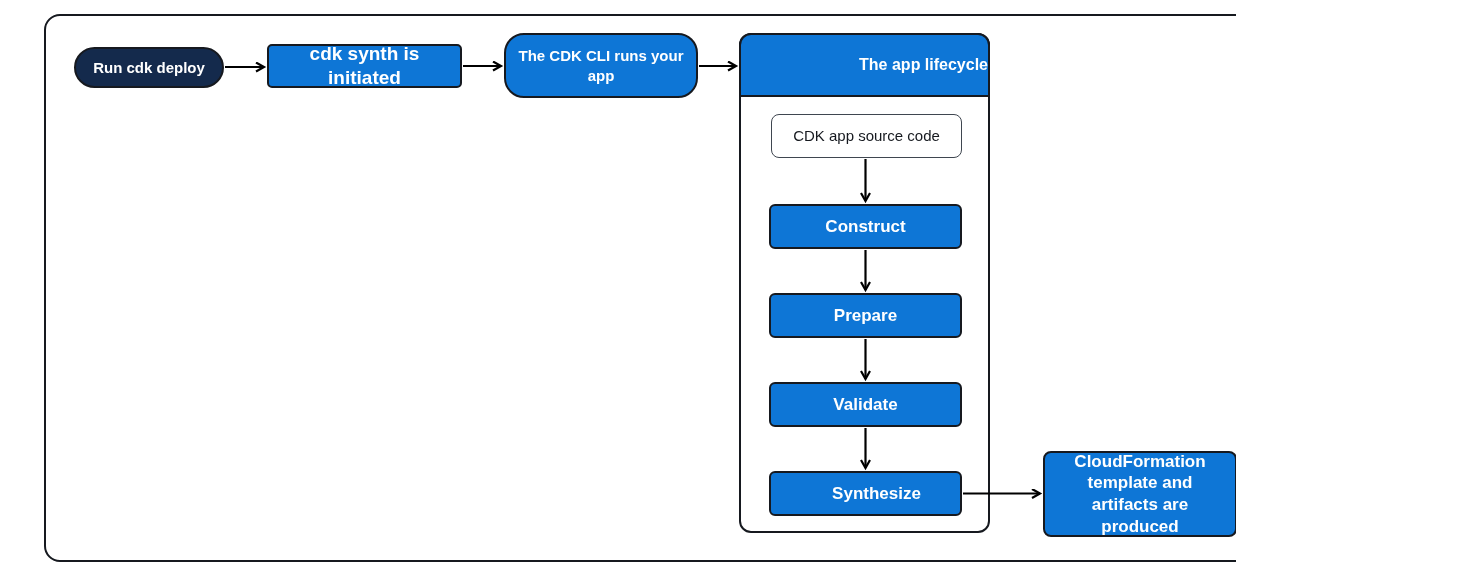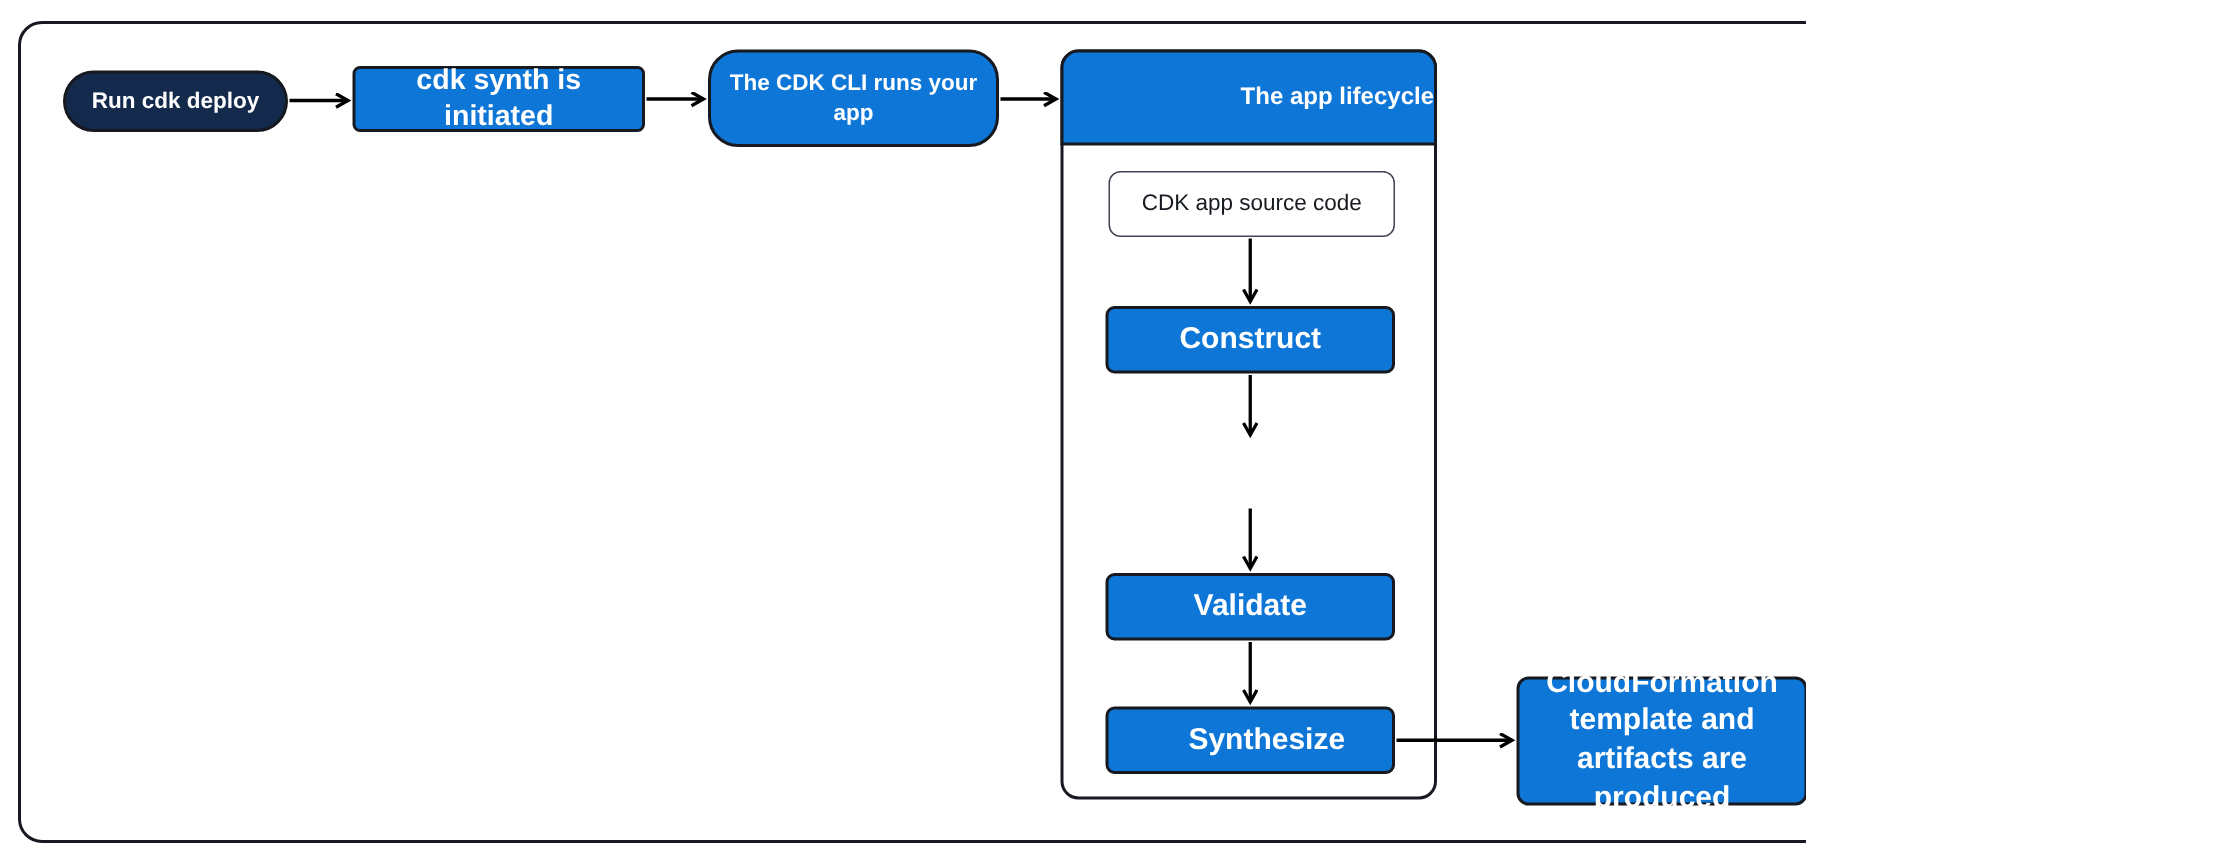--- a/index.html
+++ b/index.html
@@ -15,39 +15,40 @@
   * { box-sizing: border-box; margin: 0; padding: 0; }
   html, body { background: var(--background); }
   body { font-family: "Liberation Sans", "DejaVu Sans", sans-serif; }
 
   .canvas {
     position: relative;
     width: 1204px;
     height: 575px;
     background: var(--background);
     overflow: hidden;
+    margin-left: 32px;
   }
 
   .frame {
     position: absolute;
     left: 12px; top: 14px;
     width: 1455px; height: 548px;
     border: 2px solid var(--border-dark);
     border-radius: 16px;
     background: var(--background);
   }
 
   .node {
     position: absolute;
     display: flex;
     align-items: center;
     justify-content: center;
     text-align: center;
     font-weight: bold;
-    font-size: 20px;
+    font-size: 17px;
     line-height: 1.28;
     color: var(--text-light);
     padding: 2px 10px;
   }
 
   .blue {
     background: var(--box-blue);
     border: 2px solid var(--border-dark);
     border-radius: 6px;
   }
@@ -139,20 +140,23 @@
   </div>
 
   <div class="node source">
     <span>CDK app source code</span>
   </div>
 
   <div class="node blue construct">
     <span>Construct</span>
   </div>
 
+  <div class="node blue prepare">
+    <span>Prepare</span>
+  </div>
 
   <div class="node blue validate">
     <span>Validate</span>
   </div>
 
   <div class="node blue synthesize">
     <span>Synthesize</span>
   </div>
 
   <div class="node blue cloudformation">

